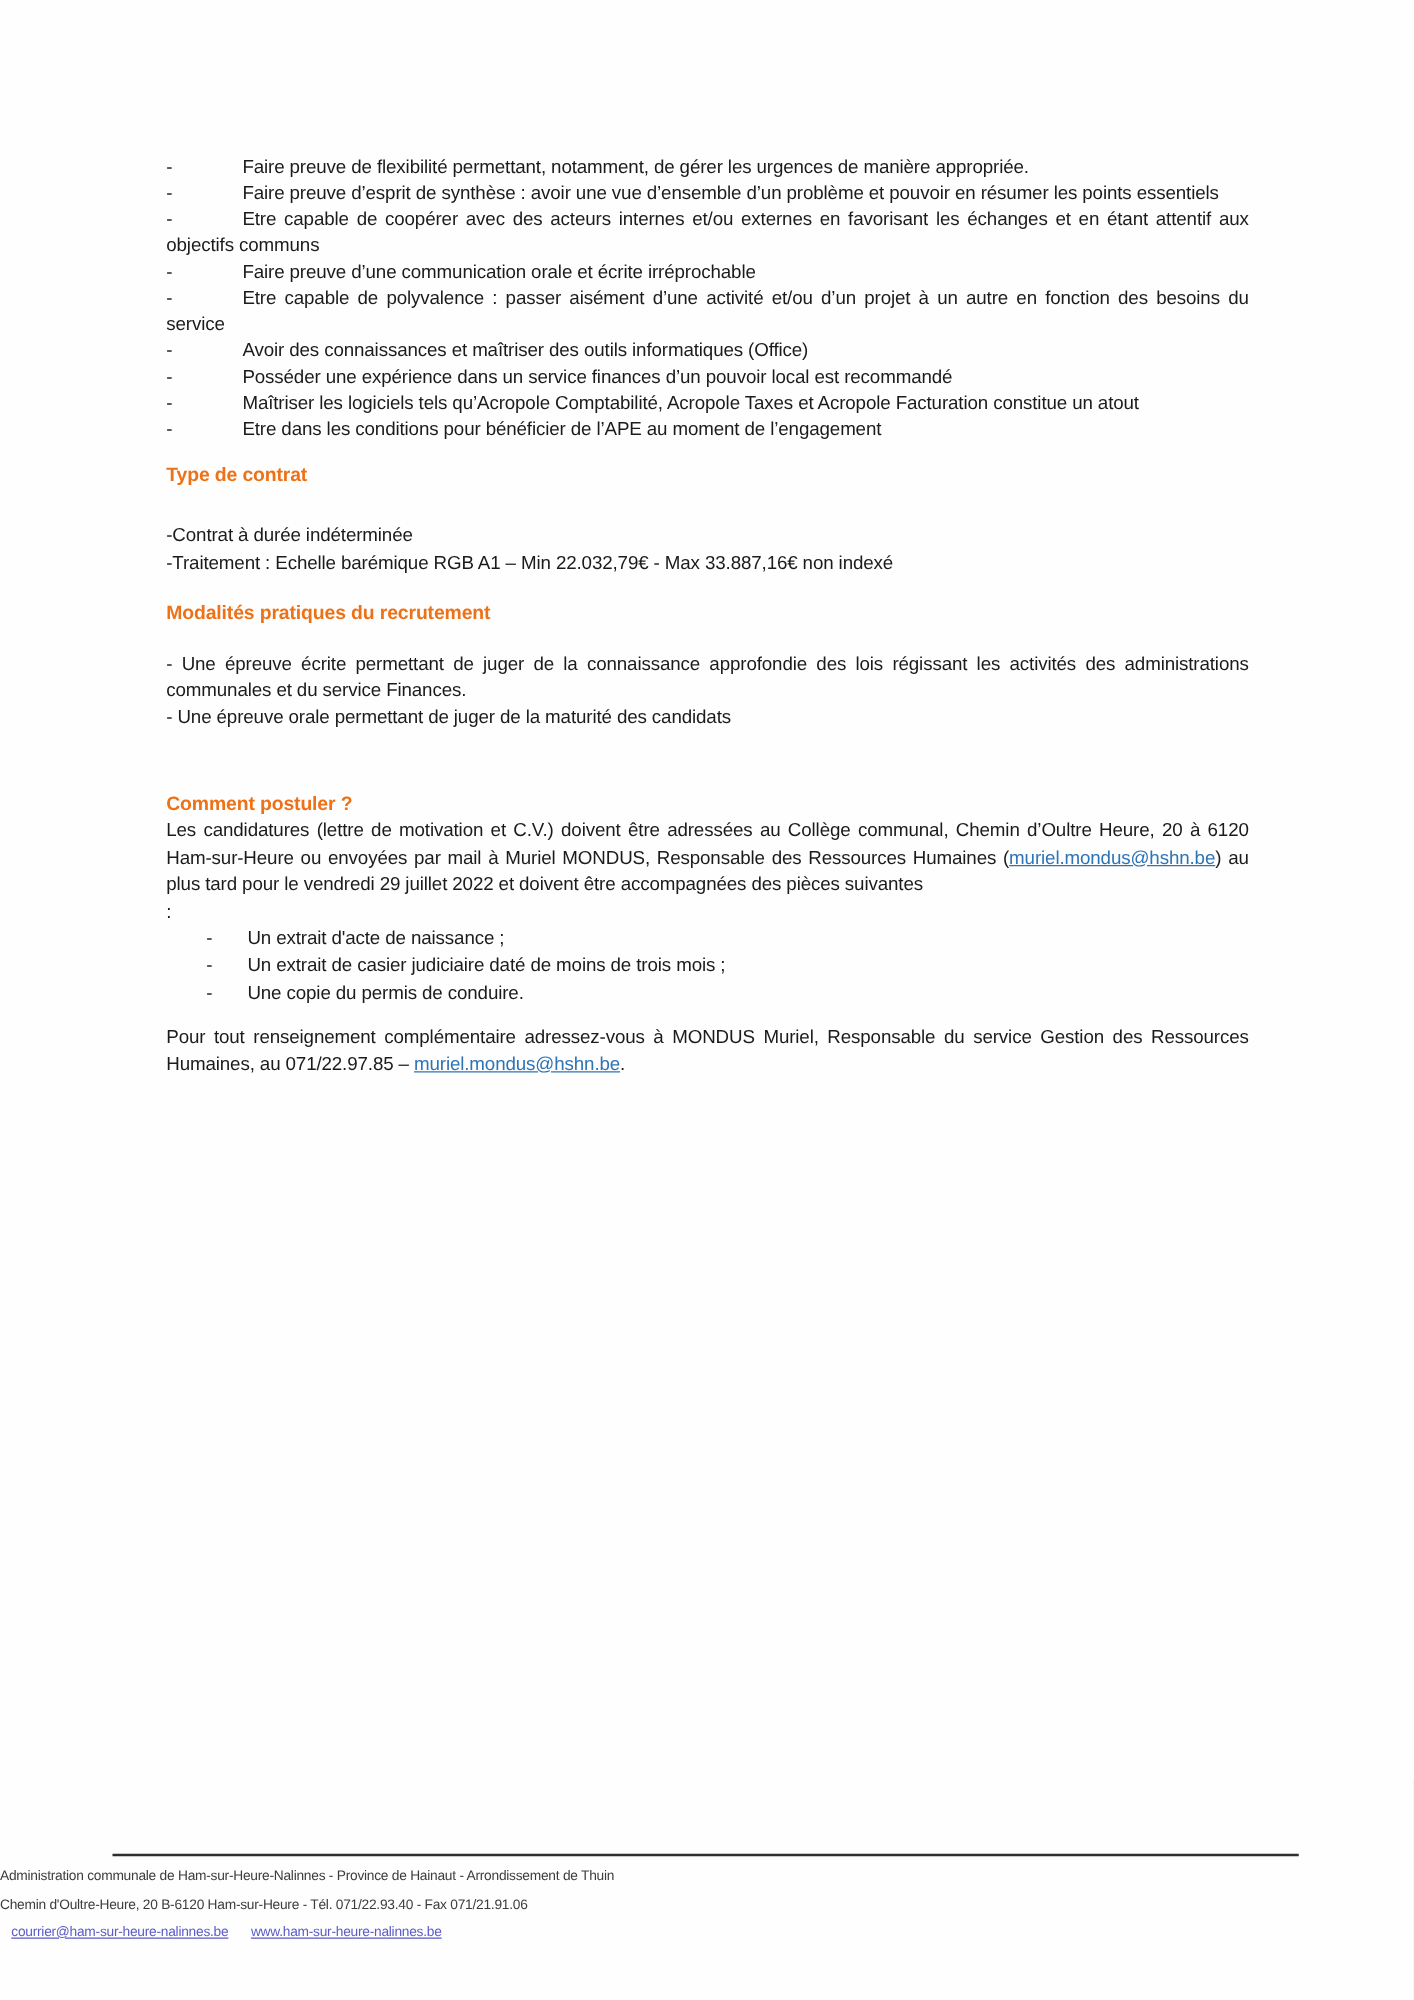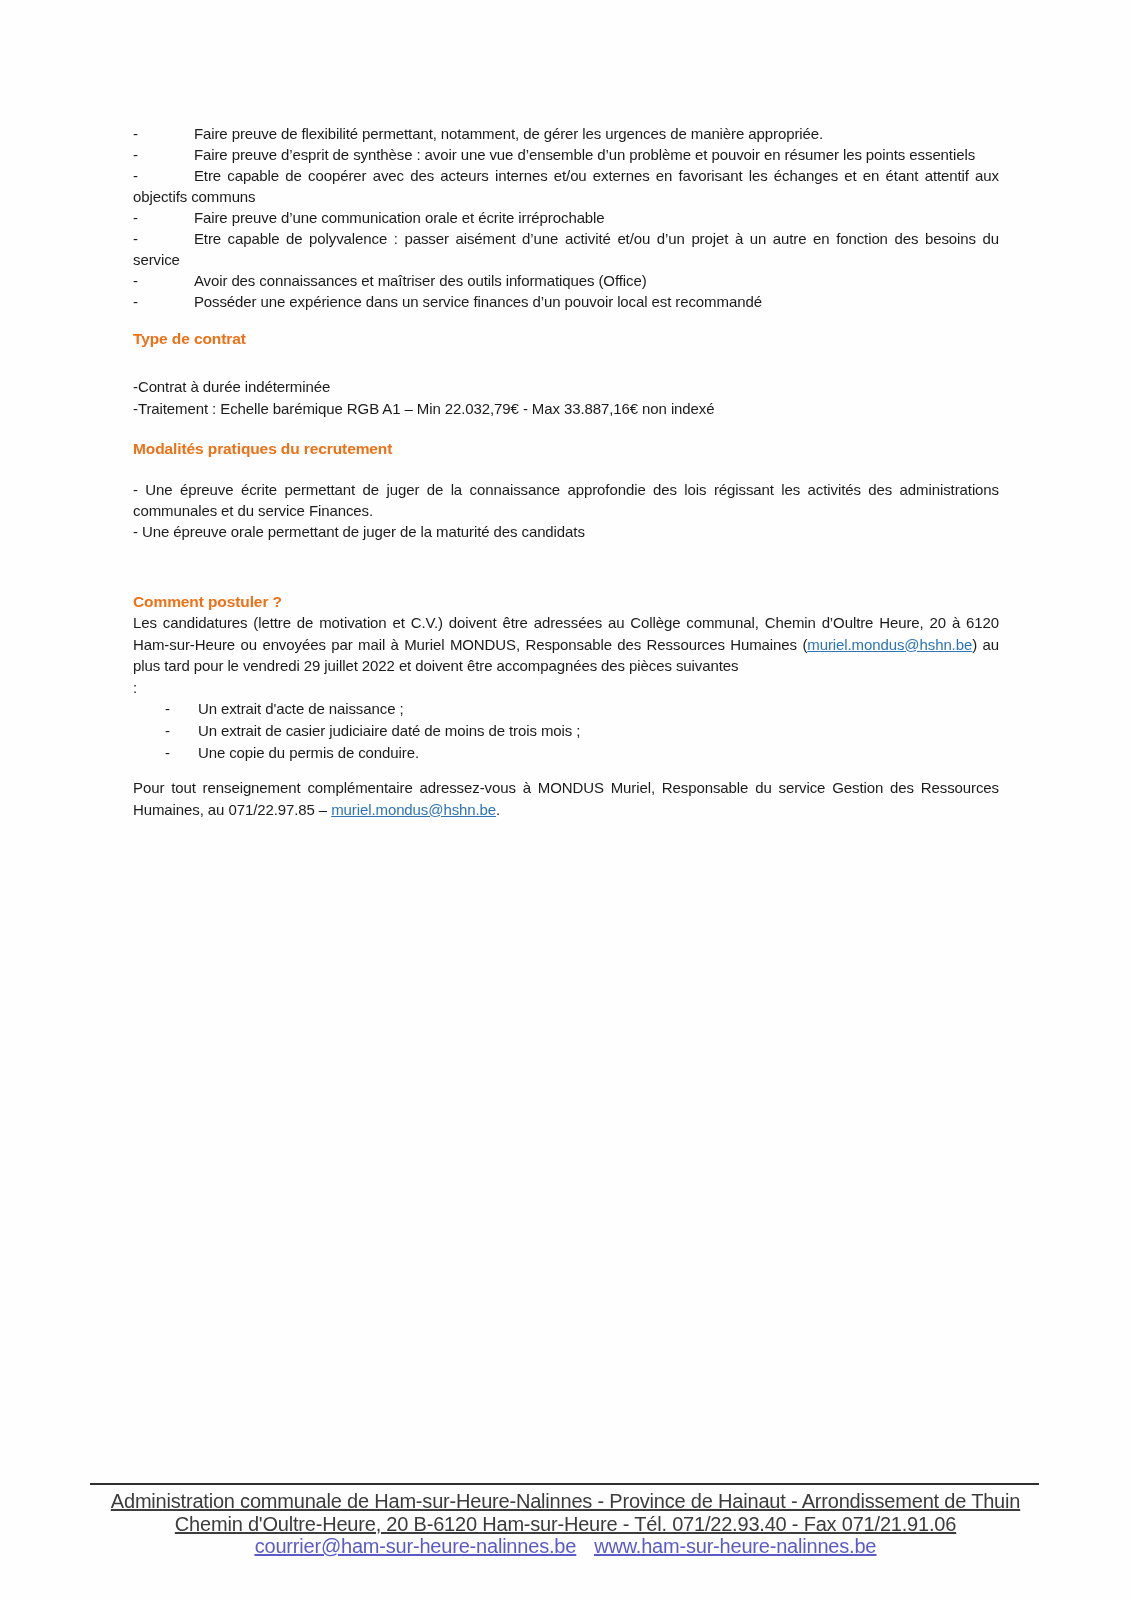--- a/index.html
+++ b/index.html
@@ -50,26 +50,25 @@
     cursor:pointer;
   }
   .footer-rule {
     position:absolute;
     left:90px; right:92px; top:1483px;
     border-top:2px solid #2e2e2e;
   }
   .footer {
     position:absolute;
     left:0; right:0; top:1490px;
-    text-align:center;
-    font-size:20px;
+    text-align:left;
+    font-size:11px;
     line-height:22.5px;
     color:var(--footer_text, #3c3c3c);
     letter-spacing:-0.2px;
-    text-decoration:underline;
   }
   .footer-links a {
     color:var(--footer_link, #5b5bc8);
     text-decoration:underline;
     cursor:pointer;
     margin:0 9px;
   }
 </style>
 </head>
 <body>
@@ -86,21 +85,23 @@
         <div class="req-item"><span class="dash">-</span><span class="tab56"></span><span>Etre capable de coopérer avec des acteurs internes et/ou externes en favorisant les échanges et en étant attentif aux objectifs communs</span></div>
 
         <div class="req-item"><span class="dash">-</span><span class="tab56"></span><span>Faire preuve d’une communication orale et écrite irréprochable</span></div>
 
         <div class="req-item"><span class="dash">-</span><span class="tab56"></span><span>Etre capable de polyvalence : passer aisément d’une activité et/ou d’un projet à un autre en fonction des besoins du service</span></div>
 
         <div class="req-item"><span class="dash">-</span><span class="tab56"></span><span>Avoir des connaissances et maîtriser des outils informatiques (Office)</span></div>
 
         <div class="req-item"><span class="dash">-</span><span class="tab56"></span><span>Posséder une expérience dans un service finances d’un pouvoir local est recommandé</span></div>
 
+        <div class="req-item"><span class="dash">-</span><span class="tab56"></span><span>Maîtriser les logiciels tels qu’Acropole Comptabilité, Acropole Taxes et Acropole Facturation constitue un atout</span></div>
 
+        <div class="req-item"><span class="dash">-</span><span class="tab56"></span><span>Etre dans les conditions pour bénéficier de l’APE au moment de l’engagement</span></div>
       </div>
 
     <h2 class="orange h-contrat">Type de contrat</h2>
     <div class="contract-lines">
 
 
         <div class="contract-line">-Contrat à durée indéterminée</div>
 
         <div class="contract-line">-Traitement : Echelle barémique RGB A1 – Min 22.032,79€ - Max 33.887,16€ non indexé</div>
       </div>

